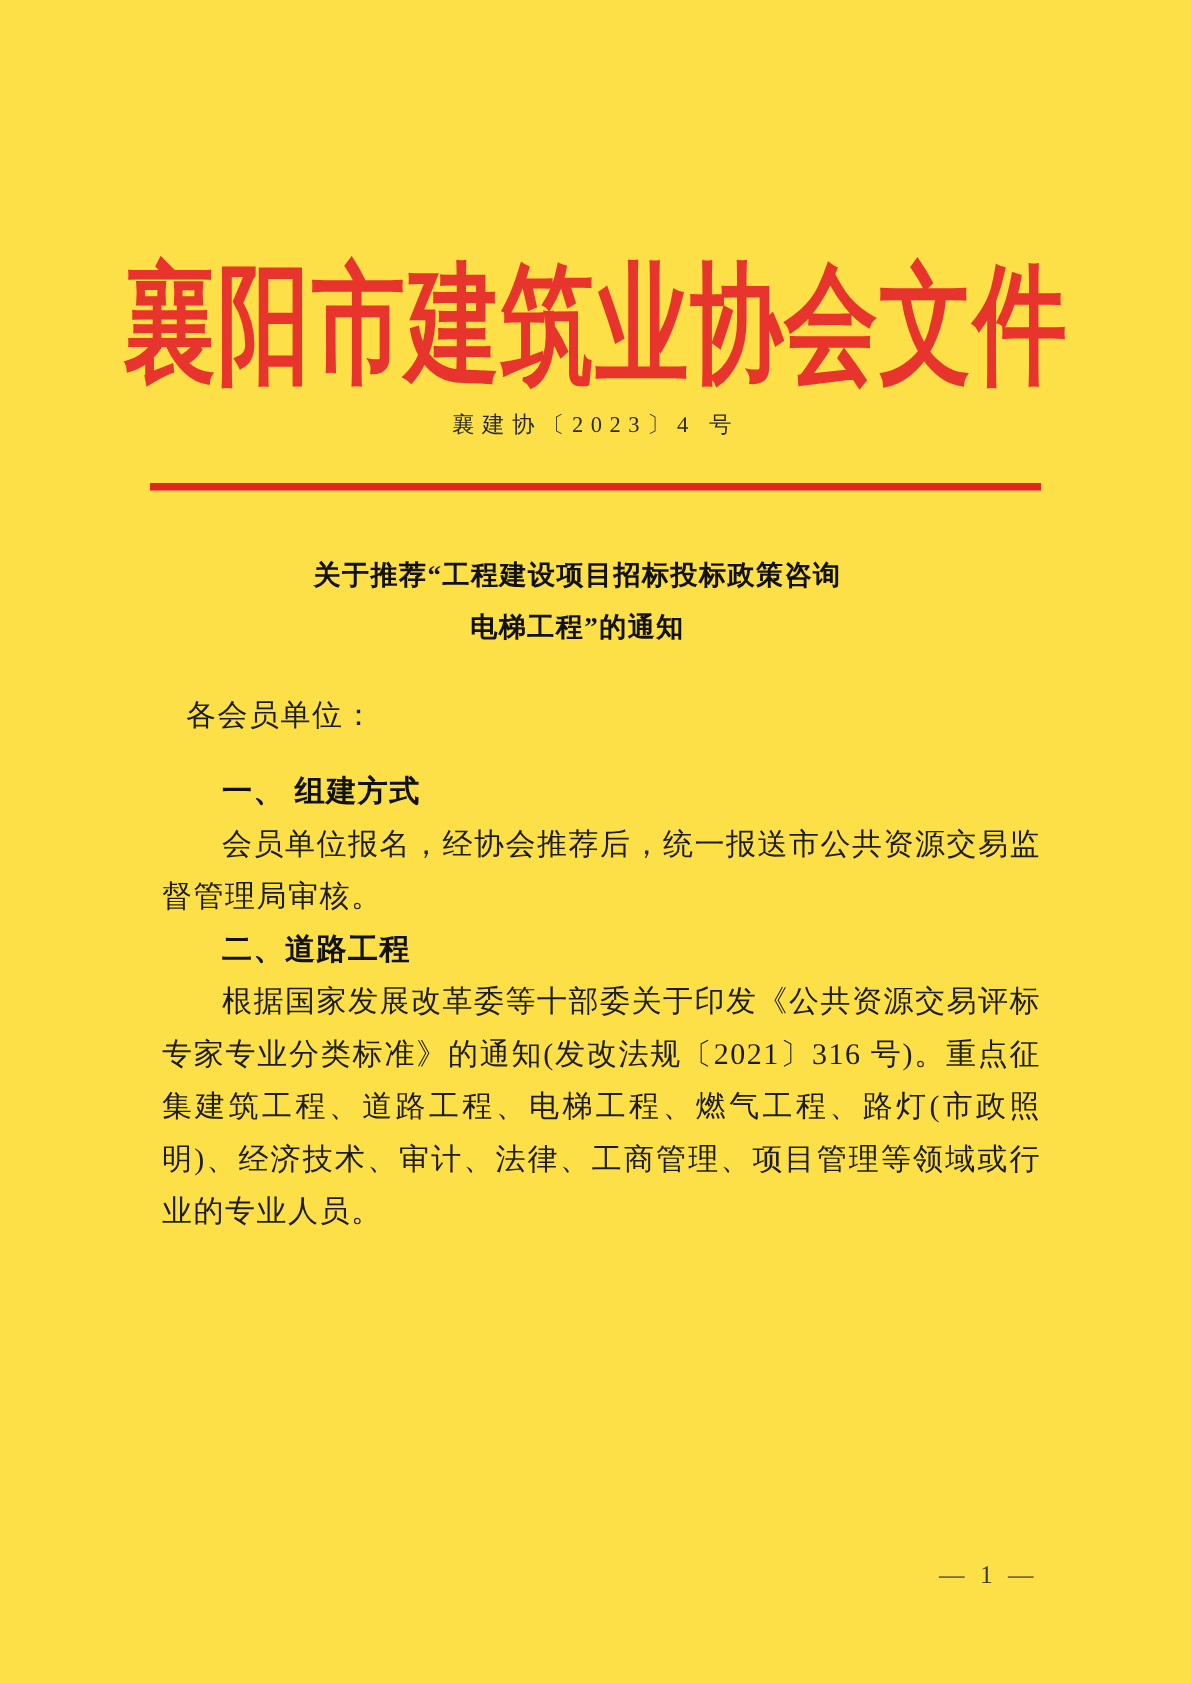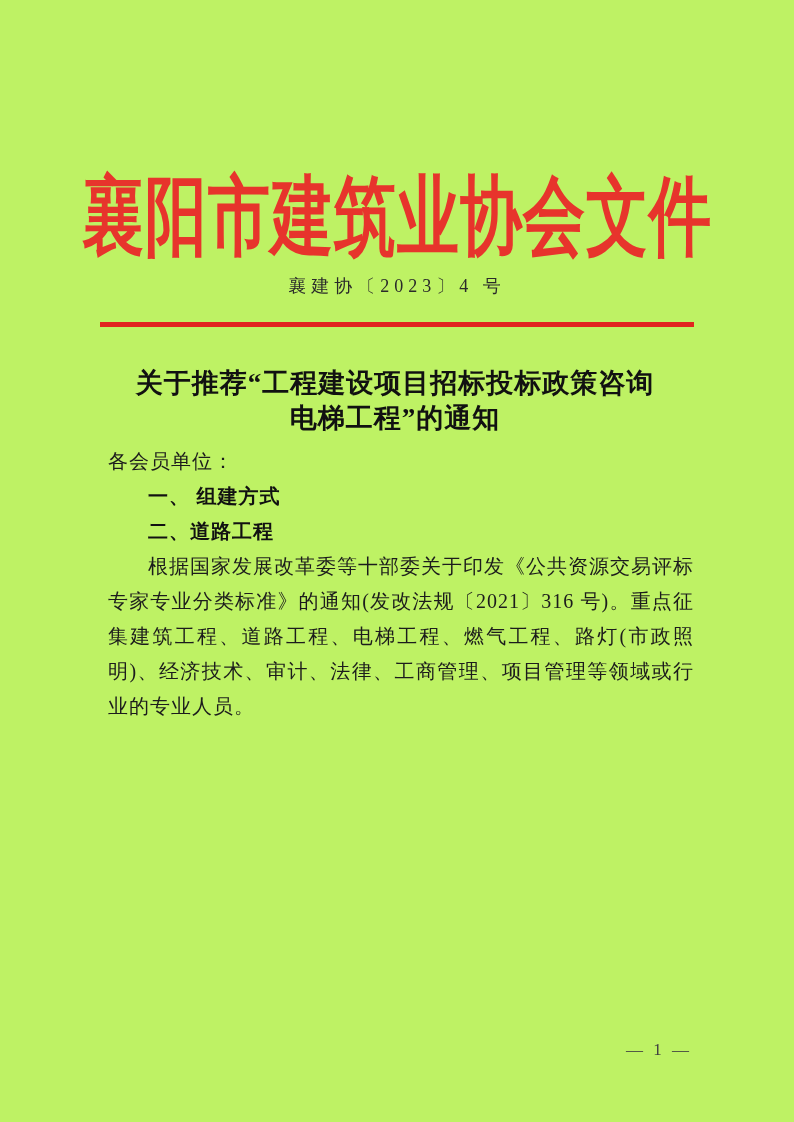--- a/index.html
+++ b/index.html
@@ -4,74 +4,74 @@
 <style>
   html, body { margin: 0; padding: 0; }
   body {
     width: 794px; height: 1122px;
     background: #ffffff;
     font-family: "Liberation Serif", "DejaVu Serif", serif;
   }
   .page {
     position: relative;
     width: 794px; height: 1122px;
-    background: #bef264;
+    background: #fde047;
     overflow: hidden;
   }
   
   .org-title {
     position: absolute;
     top: 158px; left: 0; width: 794px;
     text-align: center;
     color: #e7342c;
     font-weight: bold;
     font-size: 62px;
     letter-spacing: 1px;
     white-space: nowrap;
     transform: scaleY(1.40);
     transform-origin: center top;
   }
   
   .doc-number {
     position: absolute;
     top: 274px; left: 0; width: 794px;
     text-align: center;
-    font-size: 18px;
+    font-size: 15px;
     letter-spacing: 5px;
     color: #2a2a2a;
   }
   
   .red-line {
     position: absolute;
     top: 322px; left: 100px;
     width: 594px; height: 5px;
     background: #e1251f;
   }
   
   .notice-title {
     position: absolute;
-    top: 366px; left: 102px; width: 586px;
+    top: 366px; left: 92px; width: 586px;
     margin: 0;
     text-align: center;
-    font-size: 27px;
+    font-size: 18px;
     line-height: 35px;
     font-weight: bold;
     color: #111111;
     letter-spacing: 1px;
   }
   
   .content {
     position: absolute;
     top: 444px; left: 108px; width: 586px;
     font-size: 20px;
     line-height: 35px;
     color: #1c1c1c;
     letter-spacing: 1px;
   }
-  .salutation { margin: 0; }
+  .salutation { margin: 16px; }
   .body-para {
     margin: 0;
     text-indent: 2em;
     text-align: justify;
   }
   .sec-heading {
     margin: 0;
     text-indent: 2em;
     font-family: "Liberation Sans", "DejaVu Sans", sans-serif;
     font-weight: bold;
@@ -106,20 +106,21 @@
     <span>电梯工程”的通知</span>
   </h1>
 
   <div class="content">
 
     <p class="salutation">各会员单位：</p>
 
 
     <p class="sec-heading">一、 组建方式</p>
 
+    <p class="body-para">会员单位报名，经协会推荐后，统一报送市公共资源交易监督管理局审核。</p>
 
     <p class="sec-heading">二、道路工程</p>
 
     <p class="body-para">根据国家发展改革委等十部委关于印发《公共资源交易评标专家专业分类标准》的通知(发改法规〔2021〕316 号)。重点征集建筑工程、道路工程、电梯工程、燃气工程、路灯(市政照明)、经济技术、审计、法律、工商管理、项目管理等领域或行业的专业人员。</p>
 
   </div>
 
   <div class="page-number">— 1 —</div>
 
 </div>

